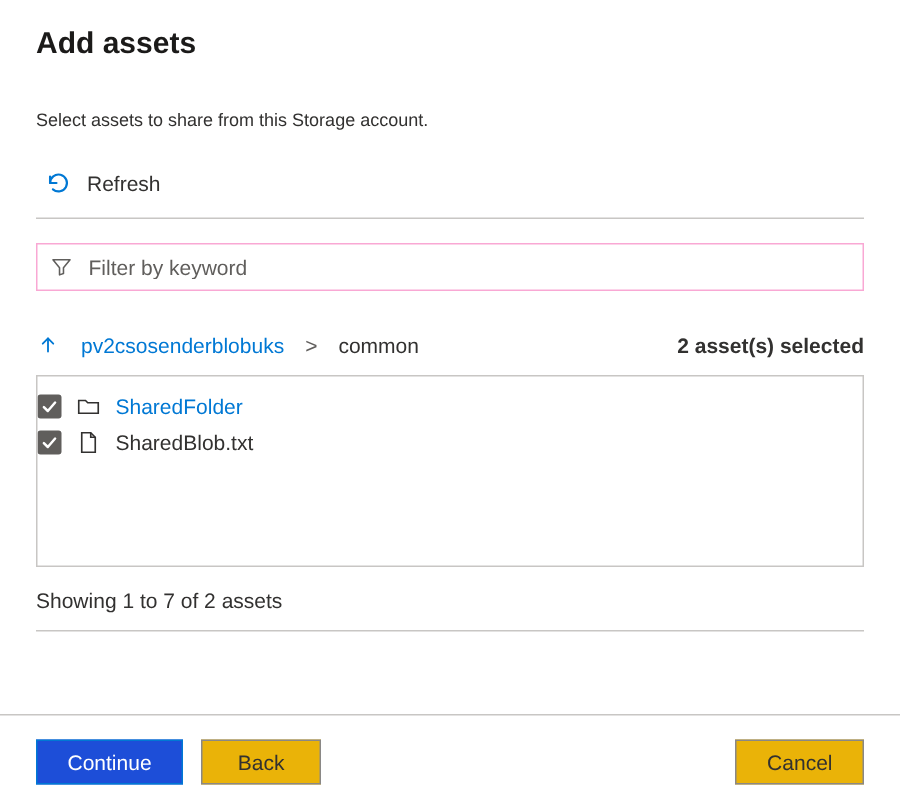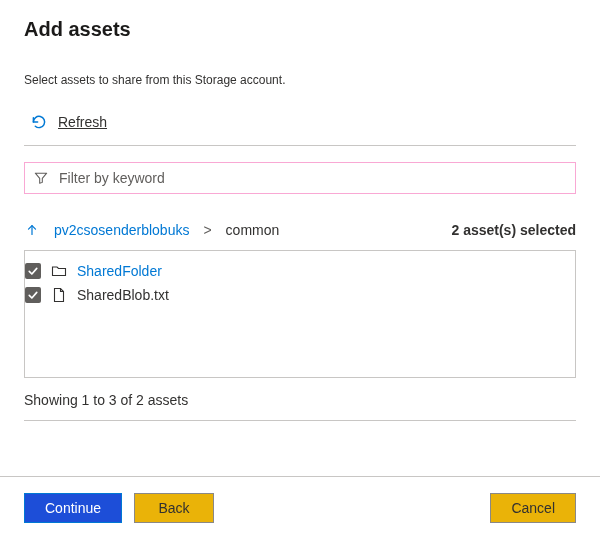--- a/index.html
+++ b/index.html
@@ -35,21 +35,20 @@
   .refresh-btn {
     display: inline-flex;
     align-items: center;
     background: none;
     border: none;
     padding: 4px 6px;
     cursor: pointer;
     font-size: 14px;
     color: #323130;
     gap: 10px;
-    text-decoration: underline;
   }
   .refresh-btn .icon {
     width: 18px; height: 18px;
     display: inline-flex;
     align-items: center; justify-content: center;
   }
   .hr {
     border: none;
     border-top: 1px solid #c8c6c4;
     margin: 0 0 16px 0;
@@ -238,21 +237,21 @@
         <svg width="16" height="16" viewBox="0 0 16 16" fill="none" stroke="#323130" stroke-width="1.1">
           <path d="M3.5 1.5 H9.5 L12.5 4.5 V14.5 H3.5 Z"></path>
           <path d="M9.5 1.5 V4.5 H12.5"></path>
         </svg>
       </span>
       <span class="name">SharedBlob.txt</span>
     </div>
 
   </div>
 
-  <div class="status-line">Showing 1 to 3 of 2 assets</div>
+  <div class="status-line">Showing 1 to 7 of 2 assets</div>
 
   <hr class="hr" style="margin-top:12px;">
 
   <div class="footer-sep"></div>
   <div class="footer">
     <button class="btn primary">Continue</button>
     <button class="btn">Back</button>
     <span class="spacer"></span>
     <button class="btn">Cancel</button>
   </div>

